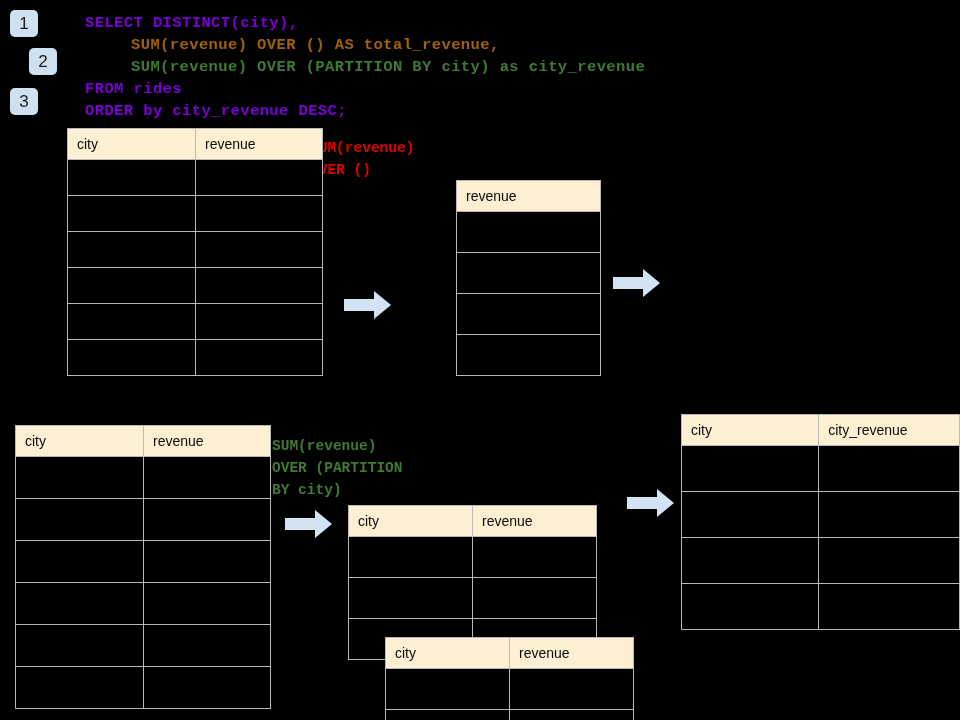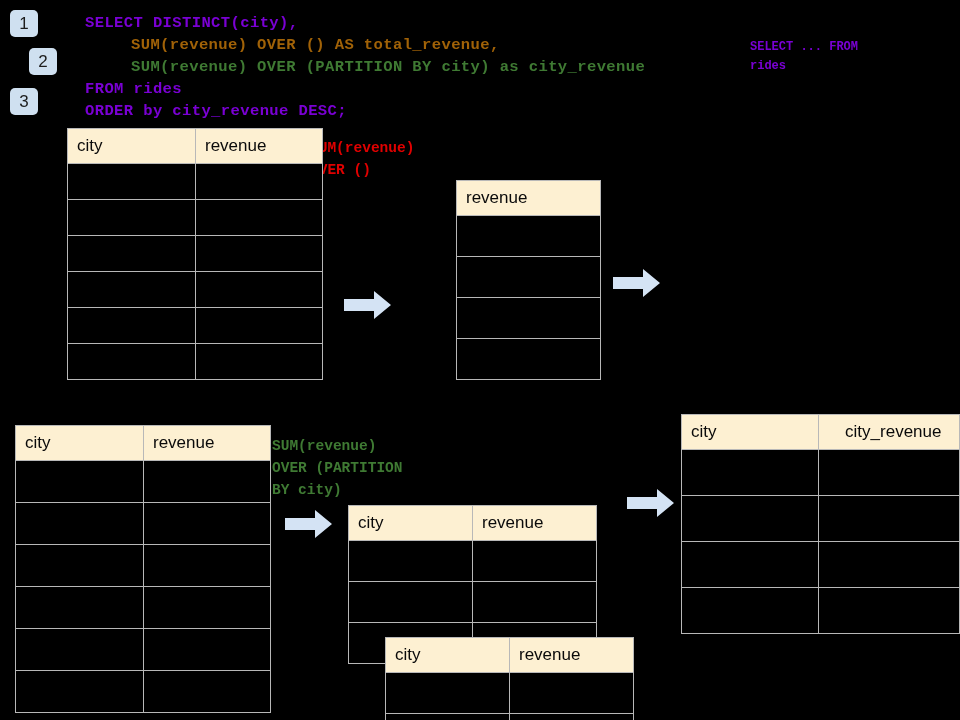--- a/index.html
+++ b/index.html
@@ -75,21 +75,21 @@
   }
   .tbl th, .tbl td {
     border: 1px solid #b8b8b8;
     padding: 0;
     margin: 0;
   }
   .tbl th {
     background: #fdf0d2;
     color: #0a0a0a;
     font-family: "Liberation Sans", sans-serif;
-    font-size: 17px;
+    font-size: 14px;
     font-weight: normal;
     text-align: left;
     padding: 7px 0 7px 9px;
   }
   .tbl td {
     background: #000000;
     height: 35px;
   }
 
   
@@ -104,22 +104,20 @@
 <div id="canvas">
 
   <div id="badges">
       <div class="badge" style="left: 10px; top: 10px;">1</div>
       <div class="badge" style="left: 29px; top: 48px;">2</div>
       <div class="badge" style="left: 10px; top: 88px;">3</div>
     </div>
 
   <div class="code" id="code-block" style="left:85px; top:12px;"><div class="c-purple" style="padding-left: 0px;">SELECT DISTINCT(city),</div><div class="c-red" style="padding-left: 46px;">SUM(revenue) OVER () AS total_revenue,</div><div class="c-green" style="padding-left: 46px;">SUM(revenue) OVER (PARTITION BY city) as city_revenue</div><div class="c-purple" style="padding-left: 0px;">FROM rides</div><div class="c-purple" style="padding-left: 0px;">ORDER by city_revenue DESC;</div></div>
 
-  <div class="side-note" style="left:750px; top:38px;">SELECT ... FROM
-rides</div>
 
   <div id="annotations">
       <div class="annot red" style="left: 310px; top: 137px;">SUM(revenue)
 OVER ()</div>
       <div class="annot green" style="left: 272px; top: 435px;">SUM(revenue)
 OVER (PARTITION
 BY city)</div>
     </div>
 
   <div id="tables">
@@ -249,21 +247,21 @@
           <tr>
             <td style="width: 114px; height: 40px;"></td>
             <td style="width: 114px; height: 40px;"></td>
           </tr>
         </tbody>
       </table>
       <table class="tbl" style="left: 681px; top: 414px;">
         <thead>
           <tr>
             <th style="width: 134px;">city</th>
-            <th style="width: 134px; text-align: center;">city_revenue</th>
+            <th style="width: 134px;">city_revenue</th>
           </tr>
         </thead>
         <tbody>
           <tr>
             <td style="width: 134px; height: 45px;"></td>
             <td style="width: 134px; height: 45px;"></td>
           </tr>
           <tr>
             <td style="width: 134px; height: 45px;"></td>
             <td style="width: 134px; height: 45px;"></td>

